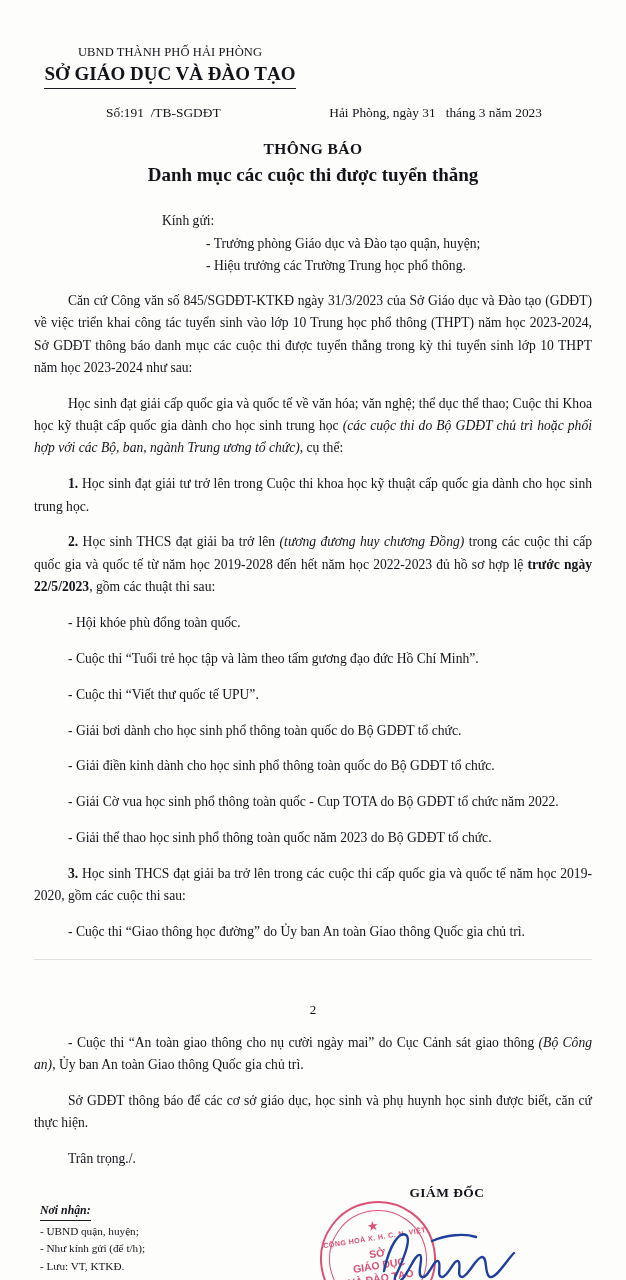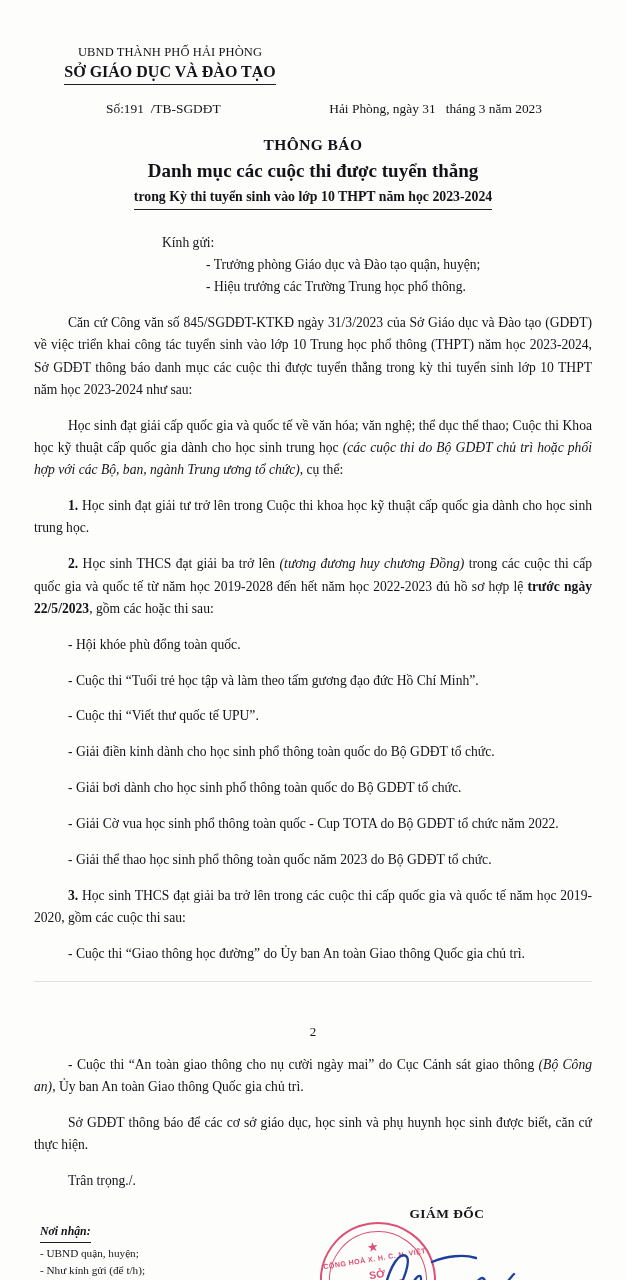--- a/index.html
+++ b/index.html
@@ -39,21 +39,21 @@
   .hdr-right {
     width: 52%;
     text-align: center;
     line-height: 1.38;
   }
   .hdr-line1 {
     font-size: 12.5px;
     letter-spacing: .1px;
   }
   .hdr-line2 {
-    font-size: 16px;
+    font-size: 19px;
     font-weight: bold;
     display: inline-block;
     border-bottom: 1.2px solid #1b1b22;
     padding-bottom: 1px;
   }
   .hdr-r1 {
     font-size: 13.6px;
     font-weight: bold;
   }
   .hdr-r2 {
@@ -243,44 +243,43 @@
     </div>
 
     <div class="numrow">
       <div class="num">Số:191  /TB-SGDĐT</div>
       <div class="date">Hải Phòng, ngày 31   tháng 3 năm 2023</div>
     </div>
 
     <div class="titleblock">
       <div class="t-main">THÔNG BÁO</div>
       <div class="t-sub1">Danh mục các cuộc thi được tuyển thẳng</div>
-      <div><span class="t-sub2">trong Kỳ thi tuyển sinh vào lớp 10 THPT năm học 2023-2024</span></div>
     </div>
 
     <div class="recipients">
       <div class="kinhgui">Kính gửi:</div>
       <div class="rcp-item">- Trưởng phòng Giáo dục và Đào tạo quận, huyện;</div>
       <div class="rcp-item">- Hiệu trưởng các Trường Trung học phổ thông.</div>
     </div>
 
     <div class="body-text">
 
       <p class="para">Căn cứ Công văn số 845/SGDĐT-KTKĐ ngày 31/3/2023 của Sở Giáo dục và Đào tạo (GDĐT) về việc triển khai công tác tuyển sinh vào lớp 10 Trung học phổ thông (THPT) năm học 2023-2024, Sở GDĐT thông báo danh mục các cuộc thi được tuyển thẳng trong kỳ thi tuyển sinh lớp 10 THPT năm học 2023-2024 như sau:</p>
 
       <p class="para"><span>Học sinh đạt giải cấp quốc gia và quốc tế về văn hóa; văn nghệ; thể dục thể thao; Cuộc thi Khoa học kỹ thuật cấp quốc gia dành cho học sinh trung học </span><span class="i">(các cuộc thi do Bộ GDĐT chủ trì hoặc phối hợp với các Bộ, ban, ngành Trung ương tổ chức)</span><span>, cụ thể:</span></p>
 
       <p class="para"><span class="b">1.</span><span> Học sinh đạt giải tư trở lên trong Cuộc thi khoa học kỹ thuật cấp quốc gia dành cho học sinh trung học.</span></p>
 
-      <p class="para"><span class="b">2.</span><span> Học sinh THCS đạt giải ba trở lên </span><span class="i">(tương đương huy chương Đồng)</span><span> trong các cuộc thi cấp quốc gia và quốc tế từ năm học 2019-2028 đến hết năm học 2022-2023 đủ hồ sơ hợp lệ </span><span class="b">trước ngày 22/5/2023</span><span>, gồm các hoặc thi sau:</span></p>
+      <p class="para"><span class="b">2.</span><span> Học sinh THCS đạt giải ba trở lên </span><span class="i">(tương đương huy chương Đồng)</span><span> trong các cuộc thi cấp quốc gia và quốc tế từ năm học 2019-2028 đến hết năm học 2022-2023 đủ hồ sơ hợp lệ </span><span class="b">trước ngày 22/5/2023</span><span>, gồm các thuật thi sau:</span></p>
 
       <p class="bullet">- Hội khóe phù đổng toàn quốc.</p>
       <p class="bullet">- Cuộc thi “Tuổi trẻ học tập và làm theo tấm gương đạo đức Hồ Chí Minh”.</p>
       <p class="bullet">- Cuộc thi “Viết thư quốc tế UPU”.</p>
+      <p class="bullet">- Giải bơi dành cho học sinh phổ thông toàn quốc do Bộ GDĐT tổ chức.</p>
       <p class="bullet">- Giải điền kinh dành cho học sinh phổ thông toàn quốc do Bộ GDĐT tổ chức.</p>
-      <p class="bullet">- Giải bơi dành cho học sinh phổ thông toàn quốc do Bộ GDĐT tổ chức.</p>
       <p class="bullet">- Giải Cờ vua học sinh phổ thông toàn quốc - Cup TOTA do Bộ GDĐT tổ chức năm 2022.</p>
       <p class="bullet">- Giải thể thao học sinh phổ thông toàn quốc năm 2023 do Bộ GDĐT tổ chức.</p>
 
       <p class="para"><span class="b">3.</span><span> Học sinh THCS đạt giải ba trở lên trong các cuộc thi cấp quốc gia và quốc tế năm học 2019-2020, gồm các cuộc thi sau:</span></p>
 
       <p class="bullet">- Cuộc thi “Giao thông học đường” do Ủy ban An toàn Giao thông Quốc gia chủ trì.</p>
     </div>
 
     <div class="pagebreak"></div>
     <div class="pageno">2</div>

